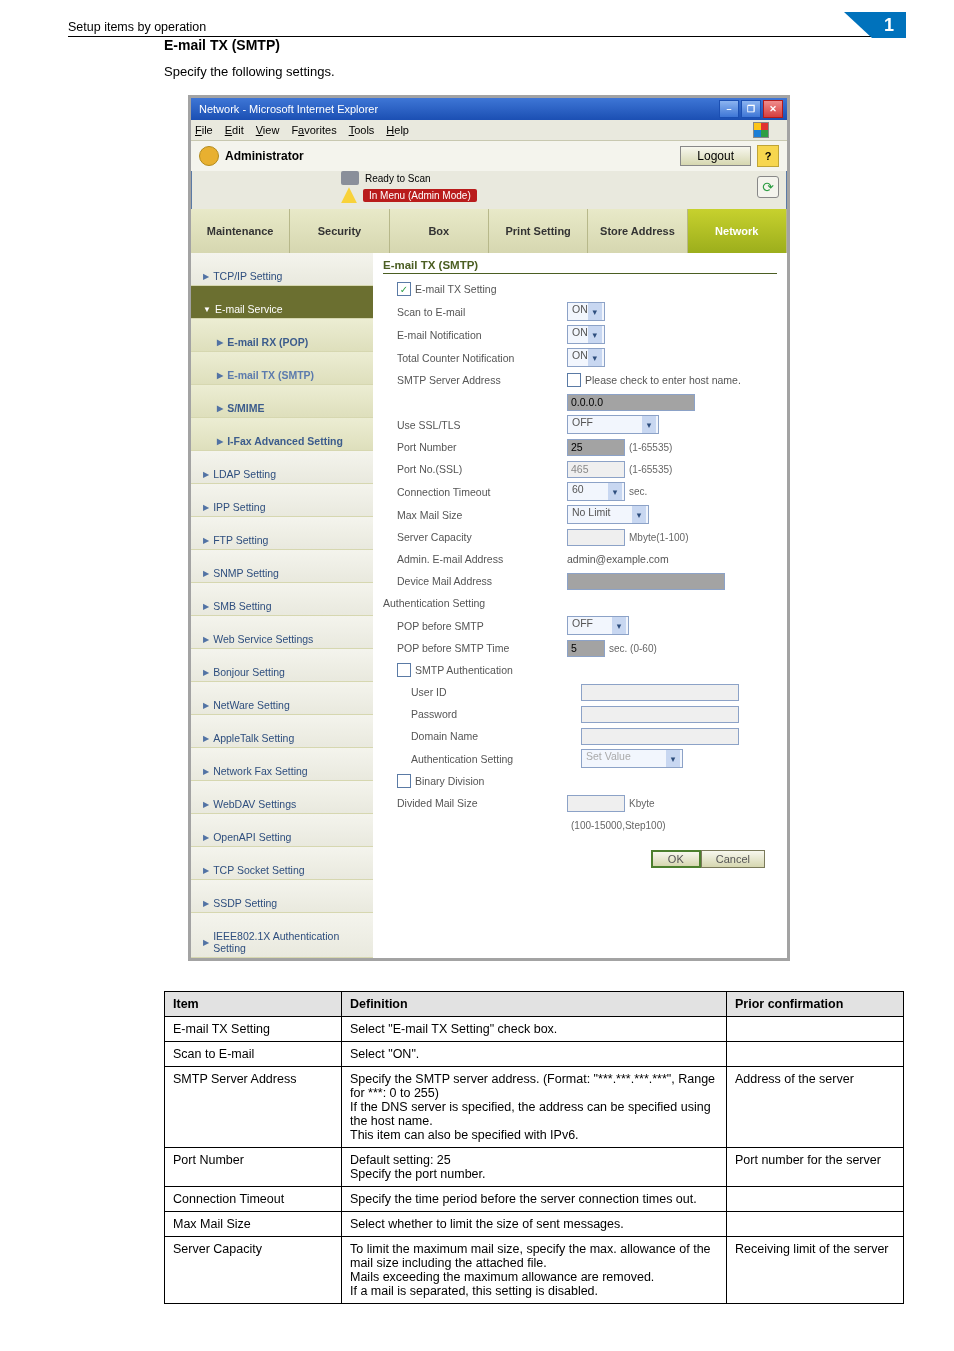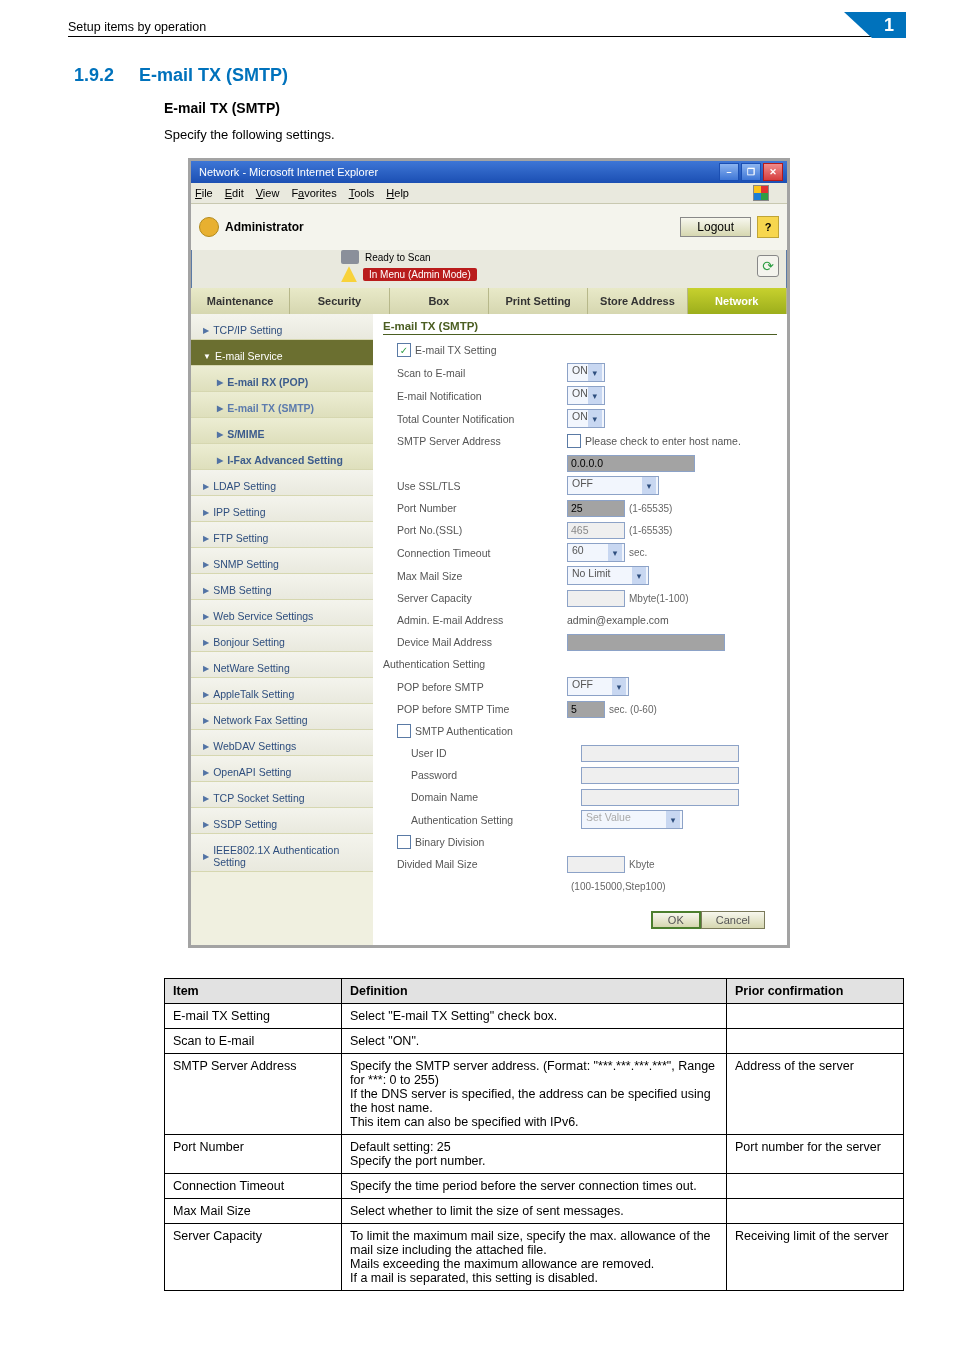--- a/index.html
+++ b/index.html
@@ -99,21 +99,21 @@
   .win-menu span { margin-right: 12px; }
   .win-menu span u { text-decoration: underline; }
   .win-menu .flag {
     position: absolute; right: 6px; top: 2px;
     width: 14px; height: 14px;
     background: conic-gradient(#E03131 0 25%,#2F9E44 25% 50%,#1C7ED6 50% 75%,#FCC419 75% 100%);
     border: 1px solid #888;
   }
   .topbar {
     display: flex; align-items: center;
-    padding: 12px 8px;
+    padding: 4px 8px;
     background: #F4F4ED;
   }
   .topbar .admin-ic {
     width: 18px; height: 18px; border-radius: 50%;
     background: #E8B030; margin-right: 6px;
     border: 1px solid #B38B1C;
   }
   .topbar .admin-label { font-size: 12px; font-weight: bold; flex: 1; }
   .topbar .logout {
     background: linear-gradient(#F7F7EE,#D6D7B0);
@@ -157,21 +157,21 @@
   }
   .statusrow .reload {
     width: 20px; height: 20px;
     border: 1px solid #888; border-radius: 3px;
     background: #F4F4ED;
     display: inline-flex; align-items: center; justify-content: center;
     color: #2F9E44; font-size: 14px;
   }
   .tabs-row {
     display: flex;
-    height: 26px;
+    height: 44px;
     font-size: 11px;
   }
   .tabs-row .tab {
     flex: 1; display: flex; align-items: center; justify-content: center;
     background: linear-gradient(#E8E9C8,#D6D7B0);
     color: #333;
     border-right: 1px solid #B7B88A;
     font-weight: bold;
   }
   .tabs-row .tab.active {
@@ -181,21 +181,21 @@
   .workspace {
     display: flex;
     background: #fff;
   }
   .sidebar {
     width: 182px;
     background: #F0F0E0;
     font-size: 10.5px;
   }
   .sidebar .item {
-    padding: 10px 8px 3px 12px;
+    padding: 17px 8px 3px 12px;
     border-bottom: 1px solid #D6D7B0;
     color: #2E4E7E;
     background: linear-gradient(#F4F4ED,#E9E9DE);
     display: flex; align-items: center;
   }
   .sidebar .item::before {
     content: "▶"; color: #5273A4; font-size: 8px; margin-right: 4px;
   }
   .sidebar .item.open {
     background: #6B6F30; color: #fff;
@@ -294,24 +294,20 @@
 </head>
 <body>
 
 <div class="page">
   <div class="tab-gfx">
     <div class="slant"></div>
     <div class="block">1</div>
   </div>
   <div class="breadcrumb">Setup items by operation</div>
 
-  <h2 class="section-no">
-    <span class="no">1.9.2</span>
-    <span>E-mail TX (SMTP)</span>
-  </h2>
 
   <div class="body-indent">
     <h3 class="subtitle">E-mail TX (SMTP)</h3>
     <p class="para">Specify the following settings.</p>
   </div>
 
   <div class="browser-window">
     <div class="win-title">
       <span class="t">Network - Microsoft Internet Explorer</span>
       <span class="win-btn">–</span>

